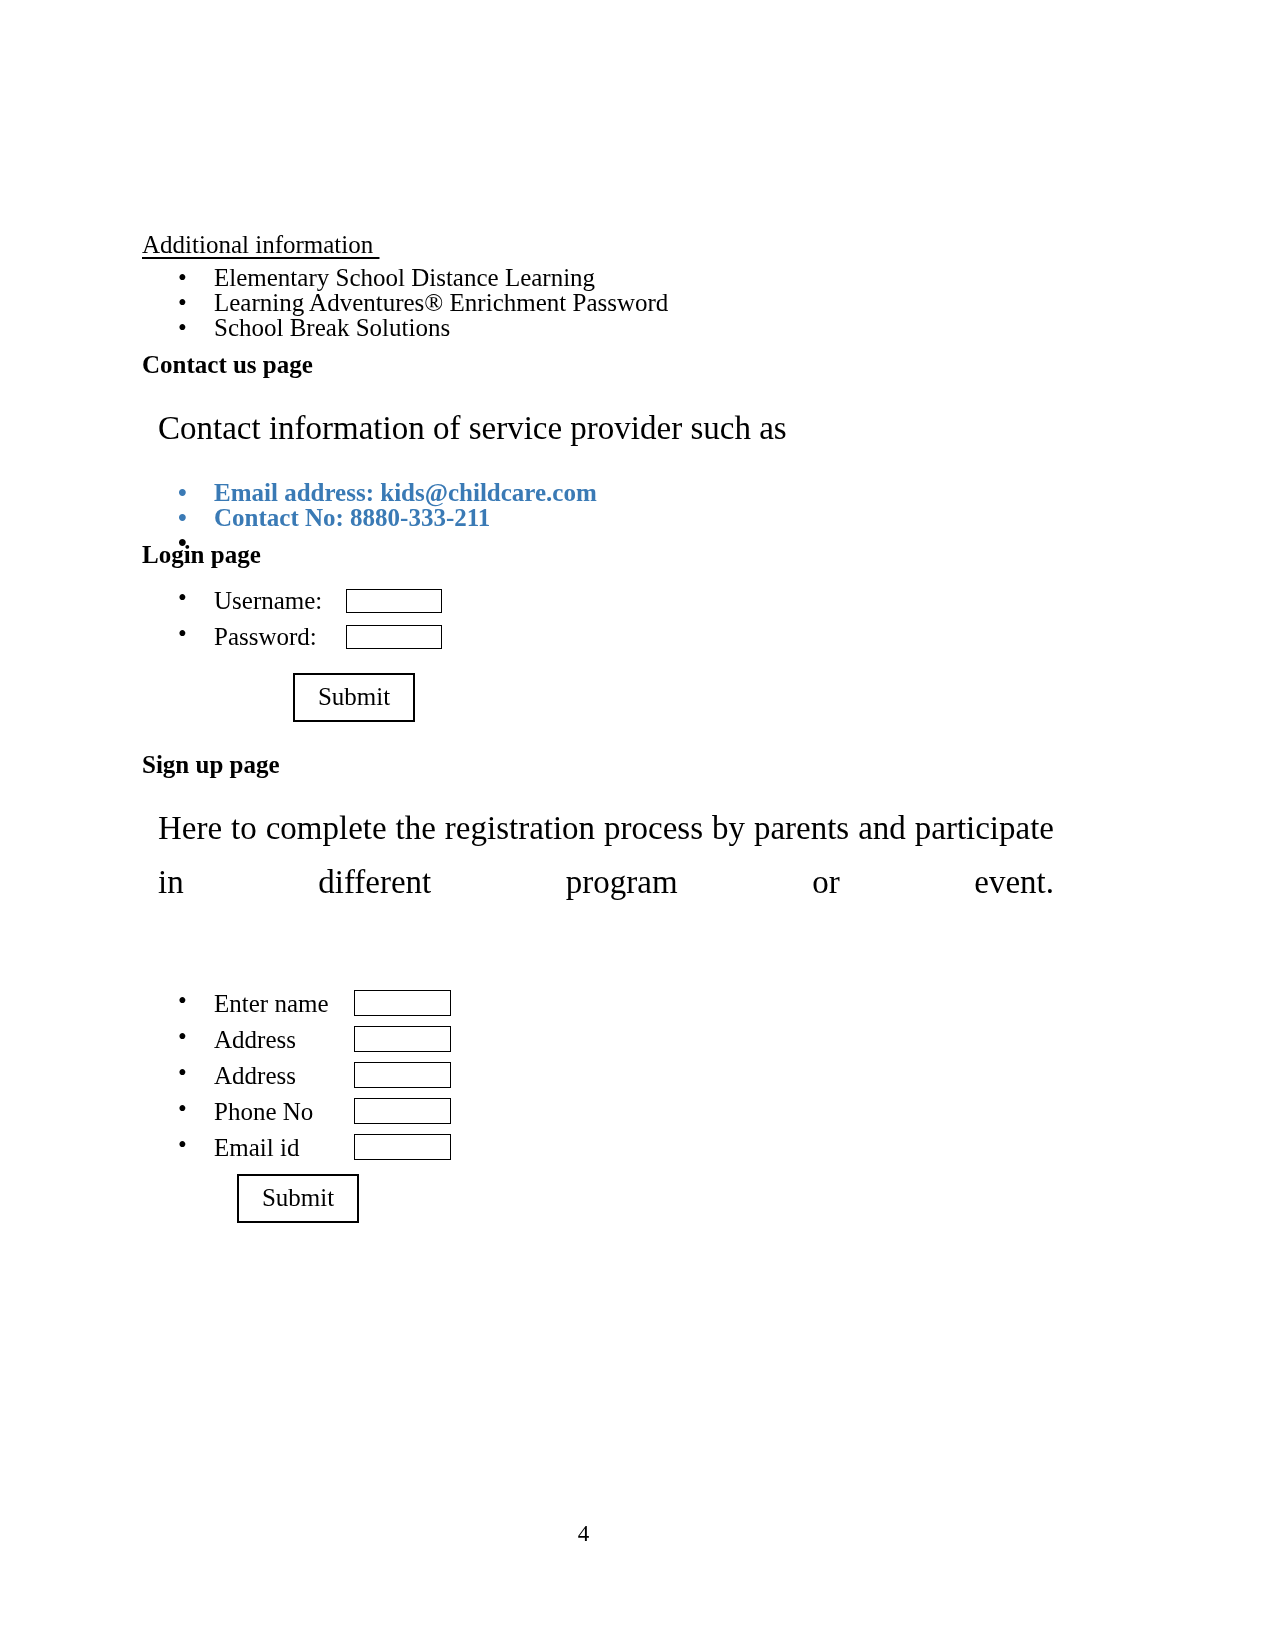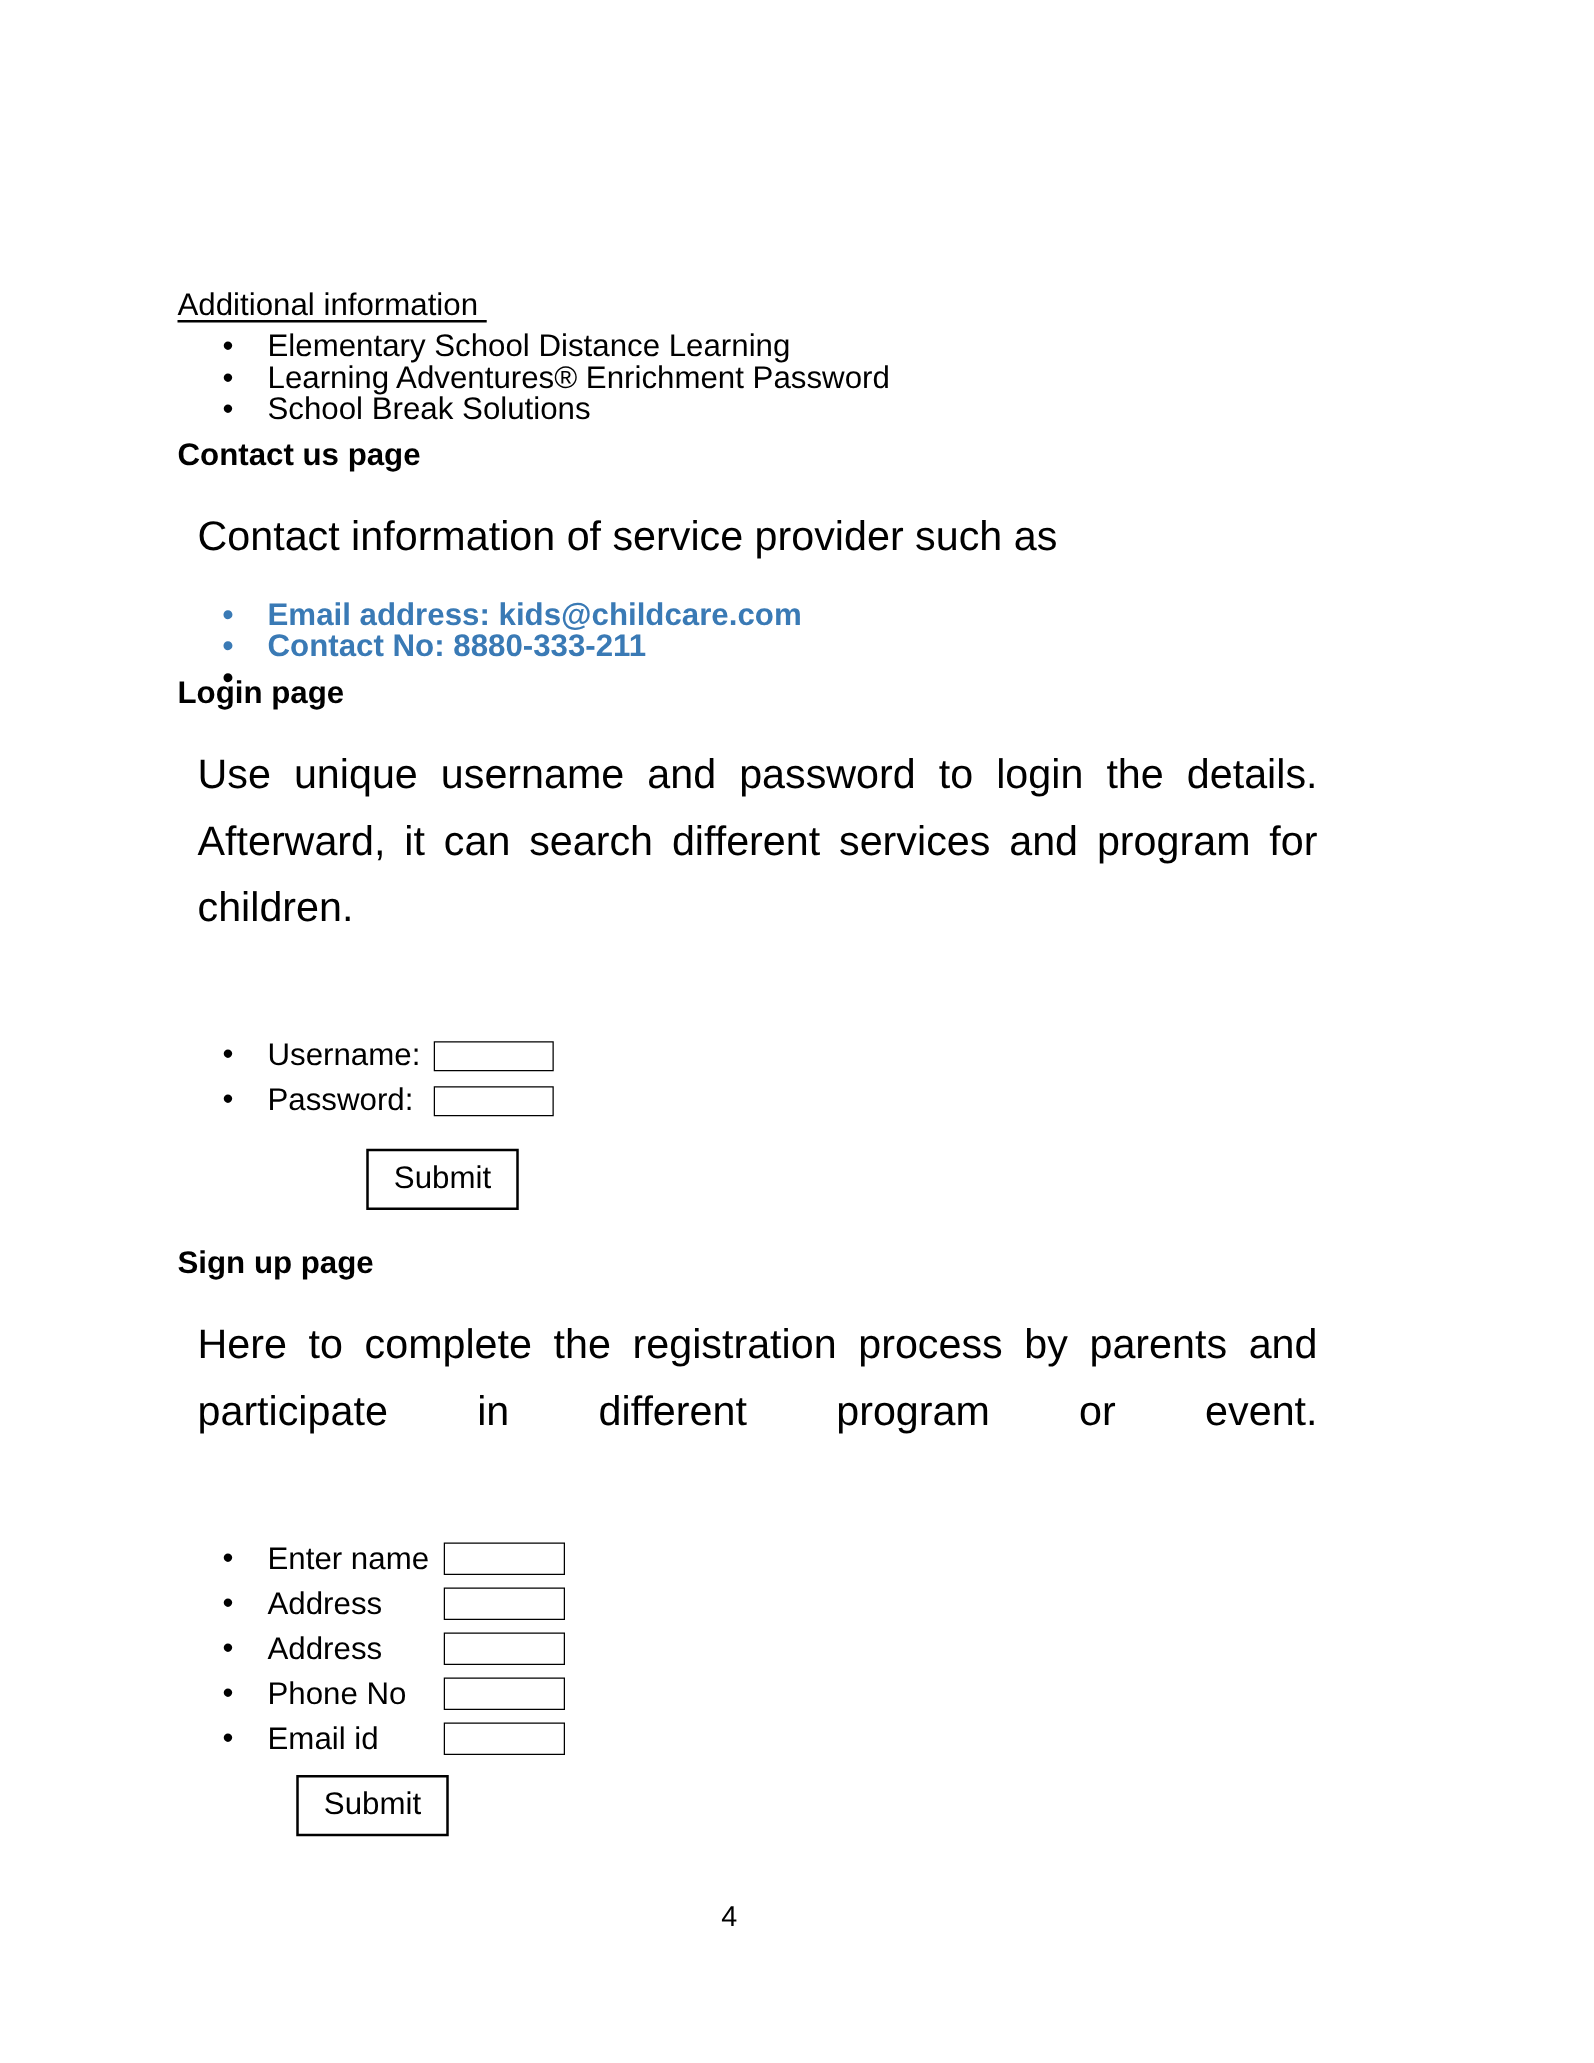--- a/index.html
+++ b/index.html
@@ -5,21 +5,21 @@
   html, body {
     margin: 0;
     padding: 0;
     background: #ffffff;
   }
   .page {
     position: relative;
     width: 1167px;
     height: 1650px;
     background: #ffffff;
-    font-family: Liberation Sans, sans-serif;
+    font-family: Liberation Serif, serif;
     color: #000000;
     box-sizing: border-box;
     overflow: hidden;
   }
   .content {
     position: absolute;
     left: 142px;
     top: 232px;
     width: 928px;
   }
@@ -212,21 +212,20 @@
         <span class="marker">•</span>
       </li>
     </ul>
 
     <div class="gap-md"></div>
 
     <div class="heading-bold">Login page</div>
 
     <div class="gap-sm"></div>
 
-    <p class="para justify-all">Use unique username and password to login the details. Afterward, it can search different services and program for children.</p>
 
     <div class="gap-sm"></div>
 
     <ul class="formlist">
       <li class="login-row">
         <span class="marker">•</span>
         <span class="fieldlabel">Username:</span>
         <span class="textbox" title=""></span>
       </li>
       <li class="login-row">

